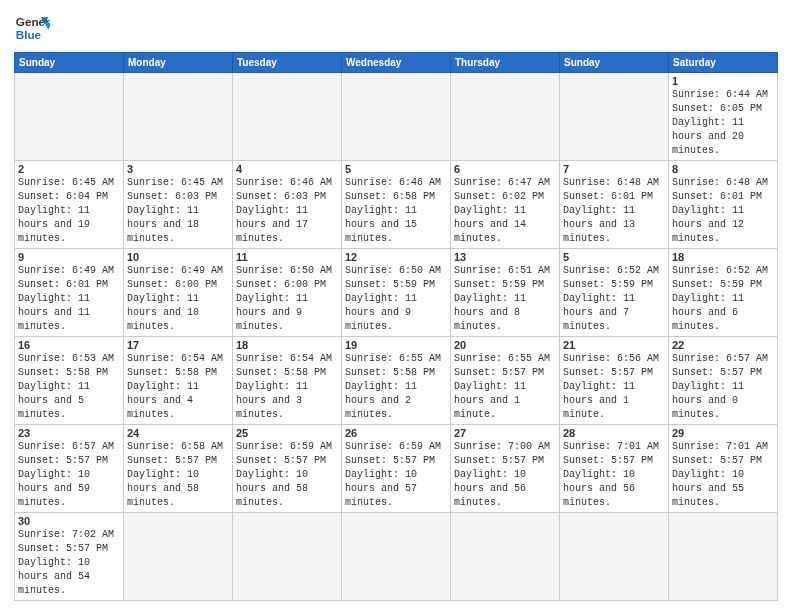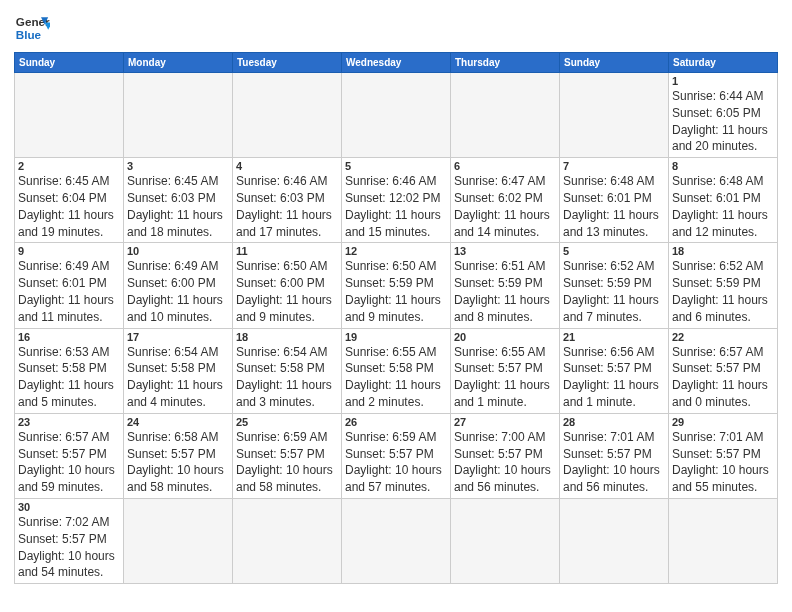--- a/index.html
+++ b/index.html
@@ -75,23 +75,24 @@
       margin-top: 29px;
     }
     .day-num {
       font-size: 11px;
       font-weight: bold;
       color: #333;
       display: block;
       margin-bottom: 1px;
     }
     .day-info {
-      font-size: 12px;
+      font-size: 10px;
       color: #333;
       line-height: 1.4;
+      font-family: Liberation Mono, monospace;
     }
   </style>
 </head>
 <body>
 
 <div class="page">
   <div class="header">
     <div class="logo">
       <svg class="logo-icon" viewBox="0 0 40 40">
         <text x="2" y="18" font-size="13" font-weight="bold" fill="#333" font-family="Arial">General</text>
@@ -152,21 +153,21 @@
           <td>
             <span class="day-num">4</span>
             <div class="day-info">Sunrise: 6:46 AM
 Sunset: 6:03 PM
 Daylight: 11 hours
 and 17 minutes.</div>
           </td>
           <td>
             <span class="day-num">5</span>
             <div class="day-info">Sunrise: 6:46 AM
-Sunset: 12:02 PM
+Sunset: 6:58 PM
 Daylight: 11 hours
 and 15 minutes.</div>
           </td>
           <td>
             <span class="day-num">6</span>
             <div class="day-info">Sunrise: 6:47 AM
 Sunset: 6:02 PM
 Daylight: 11 hours
 and 14 minutes.</div>
           </td>

